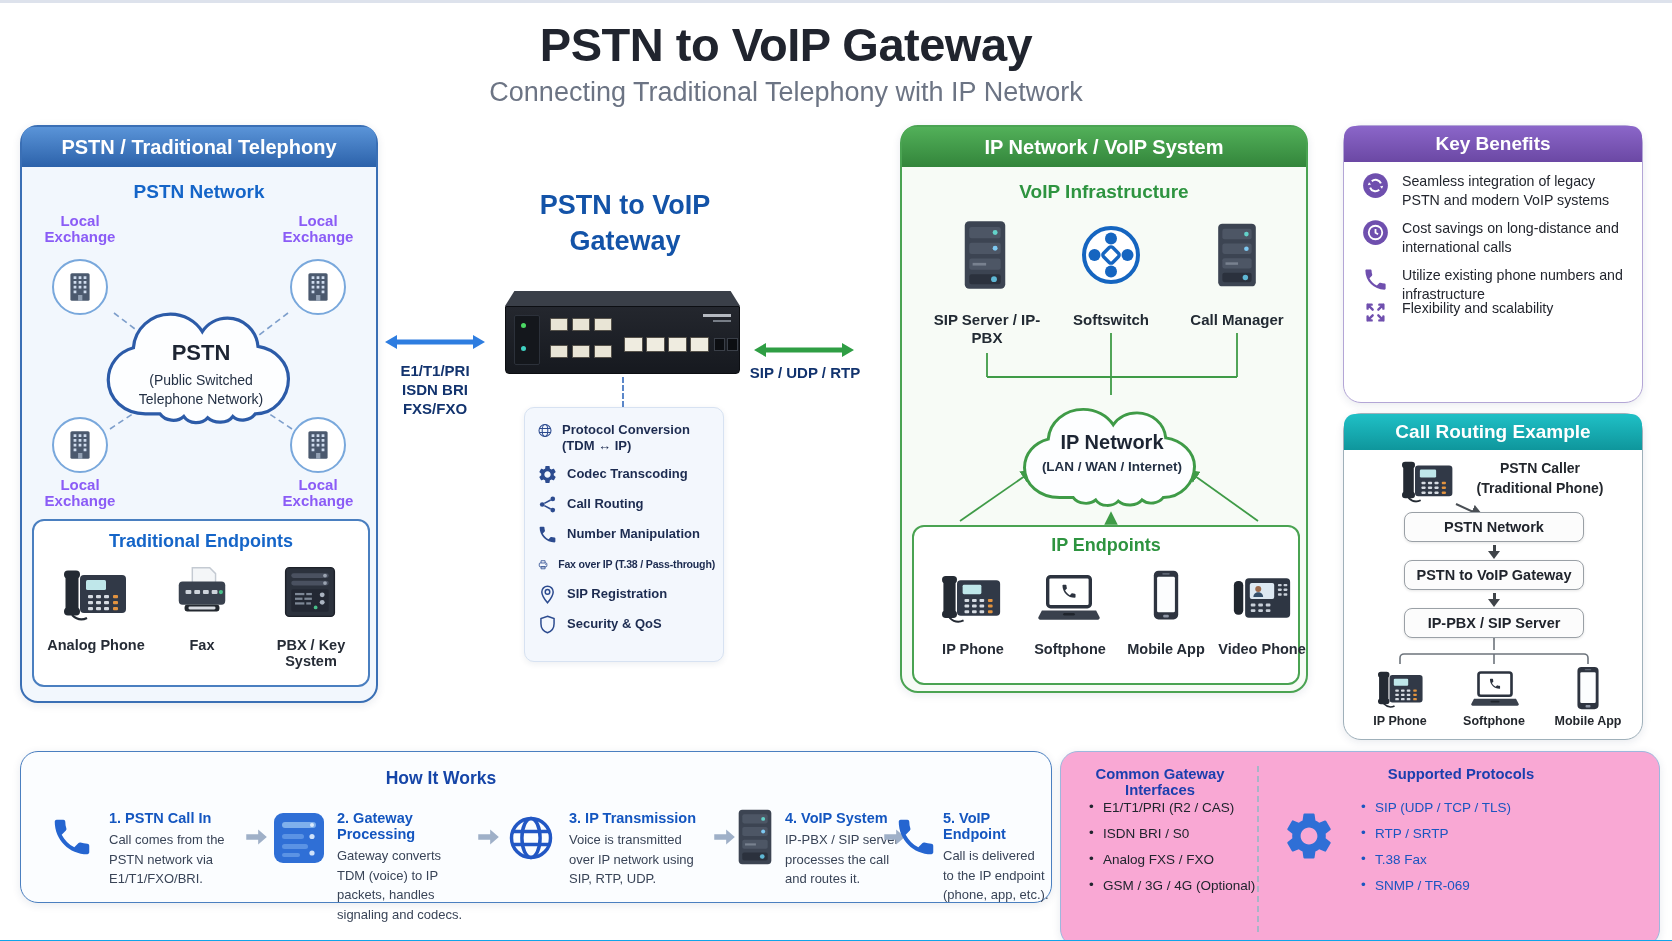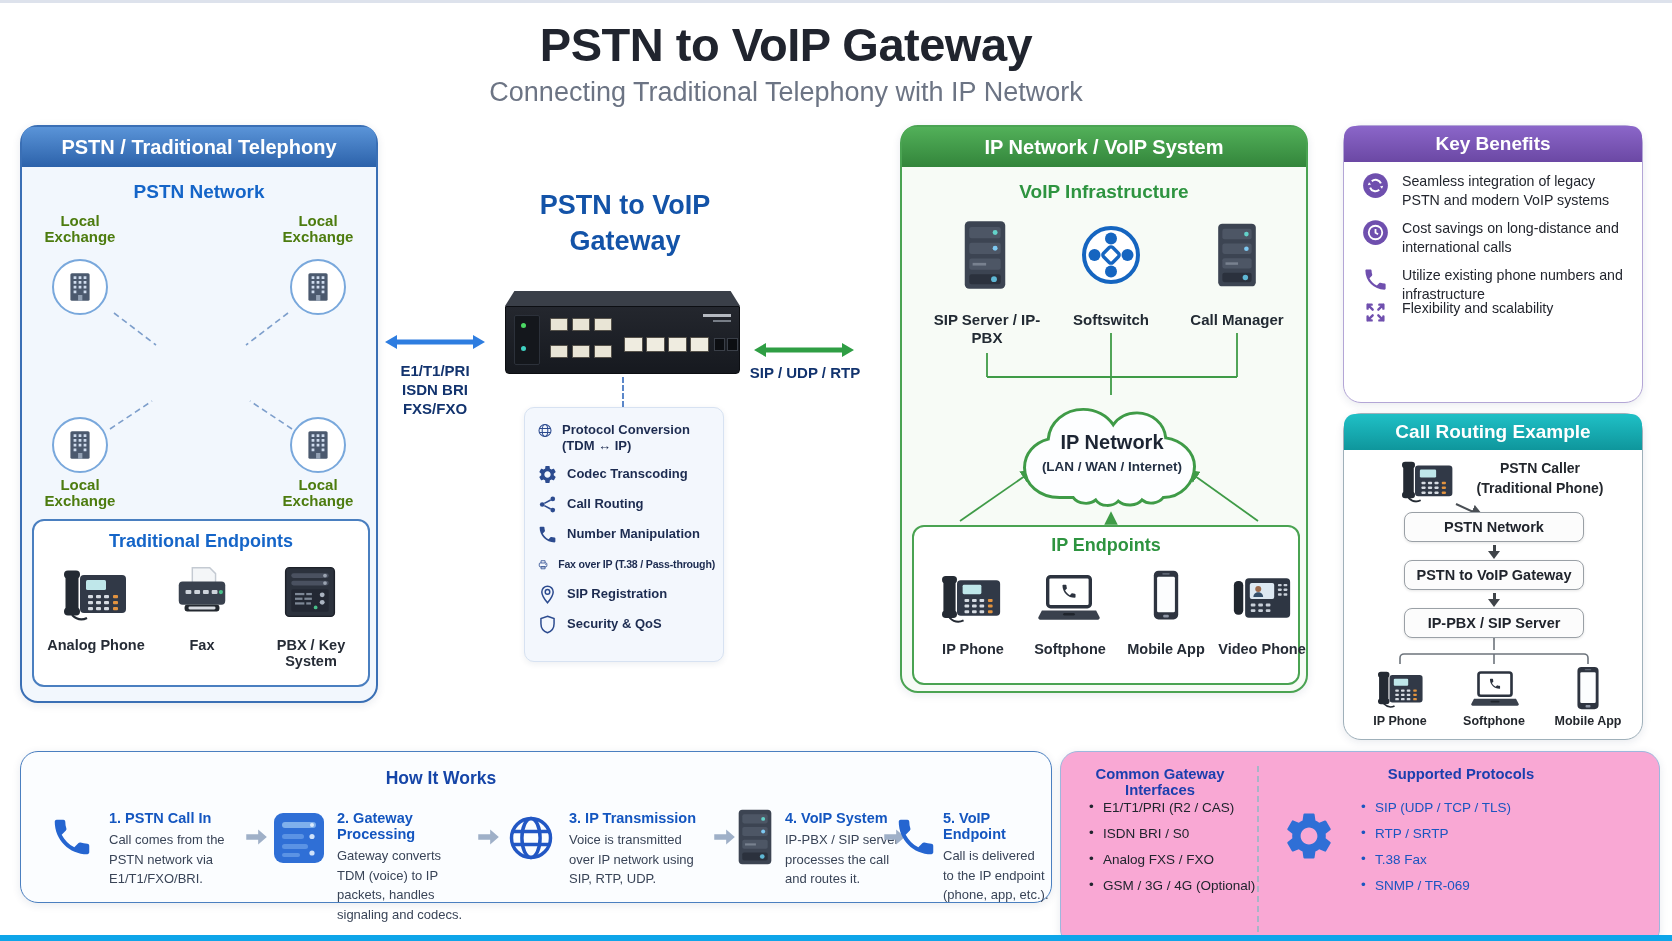--- a/index.html
+++ b/index.html
@@ -1,37 +1,37 @@
 <!DOCTYPE html>
 <html><head>
 <meta charset="utf-8">
 <style>
   * { box-sizing: border-box; margin: 0; padding: 0; }
   body { margin:0; background:#fff; font-family:"Liberation Sans", sans-serif; }
   #canvas { position:relative; width:1672px; height:941px; background:#ffffff; overflow:hidden;
-            border-top:3px solid #dde2ec; border-bottom:6px solid #0ea5e9;}
+            border-top:3px solid #dde2ec; border-bottom:1px solid #0ea5e9;}
   .abs { position:absolute; }
 
   
   .main-title { position:absolute; top:14px; left:0; width:1572px; text-align:center;
     font-size:47px; font-weight:800; color:#20242e; letter-spacing:-.5px;}
   .subtitle { position:absolute; top:74px; left:0; width:1572px; text-align:center;
     font-size:27px; font-weight:400; color:#6c7484;}
 
   
   .panel { position:absolute; border-radius:18px; box-shadow:0 2px 8px rgba(30,50,90,.10); background:#fff;}
   .panel-header { position:absolute; top:0; left:0; right:0; height:40px; border-radius:11px 11px 0 0;
     color:#fff; font-weight:700; font-size:20px; text-align:center; line-height:40px;}
 
   
   #pstn-panel { left:20px; top:122px; width:358px; height:578px; border:2px solid #3a6fb5; background:#f2f7fd;}
   #pstn-panel .panel-header { background:linear-gradient(180deg,#5a94d8,#2c62aa);}
   .sec-title-blue { color:#1565c8; font-weight:700; font-size:19px; text-align:center;}
   .ex-label { position:absolute; width:100px; text-align:center; font-size:15px; font-weight:600;
-    color:#4d7c0f; line-height:1.08;}
+    color:#8b5cf6; line-height:1.08;}
   .ex-circle { position:absolute; width:56px; height:56px; border-radius:50%; background:#fff;
     border:2px solid #79a8dc; display:flex; align-items:center; justify-content:center;}
   .cloud-wrap { position:absolute; }
   .cloud-wrap svg.cloudsvg { position:absolute; inset:0; width:100%; height:100%;}
   .cloud-text { position:absolute; left:0; right:0; text-align:center;}
 
   
   .subpanel { position:absolute; background:#fff; border-radius:12px;}
   #trad-endpoints { left:10px; top:392px; width:338px; height:168px; border:2px solid #4a7fc0;}
   #ip-endpoints   { left:10px; top:398px; width:388px; height:160px; border:2px solid #4aa352;}
@@ -368,20 +368,28 @@
 
     <svg class="abs" style="left:0;top:0;" width="358" height="578" viewBox="0 0 358 578">
       <g stroke="#7d9ecb" stroke-width="1.6" stroke-dasharray="6 4">
         <path d="M92 186L134 218"></path>
           <path d="M266 186L224 218"></path>
         <path d="M88 302L130 274"></path>
           <path d="M270 302L228 274"></path>
       </g>
     </svg>
 
+    <div class="cloud-wrap" style="left:73px;top:171px;width:212px;height:140px;color:#2c5ba8;">
+      <svg class="cloudsvg" viewBox="0 0 160 104" preserveAspectRatio="none">
+          <use href="#sym-cloud"></use>
+        </svg>
+      <div class="cloud-text" style="top:42px;font-size:22px;font-weight:800;color:#1d2533;">PSTN</div>
+      <div class="cloud-text" style="top:74px;font-size:14px;color:#233044;">(Public Switched</div>
+      <div class="cloud-text" style="top:93px;font-size:14px;color:#233044;">Telephone Network)</div>
+    </div>
 
     <div id="trad-endpoints" class="subpanel">
       <div class="sec-title-blue abs" style="left:0;right:0;top:10px;font-size:18px;">Traditional Endpoints</div>
       <svg class="abs" style="left:30px;top:42px;" width="64" height="60" viewBox="0 0 64 56">
           <use href="#sym-deskphone"></use>
         </svg>
       <svg class="abs" style="left:137px;top:44px;" width="62" height="56" viewBox="0 0 64 56">
           <use href="#sym-fax"></use>
         </svg>
       <svg class="abs" style="left:246px;top:42px;" width="60" height="58" viewBox="0 0 64 56">

